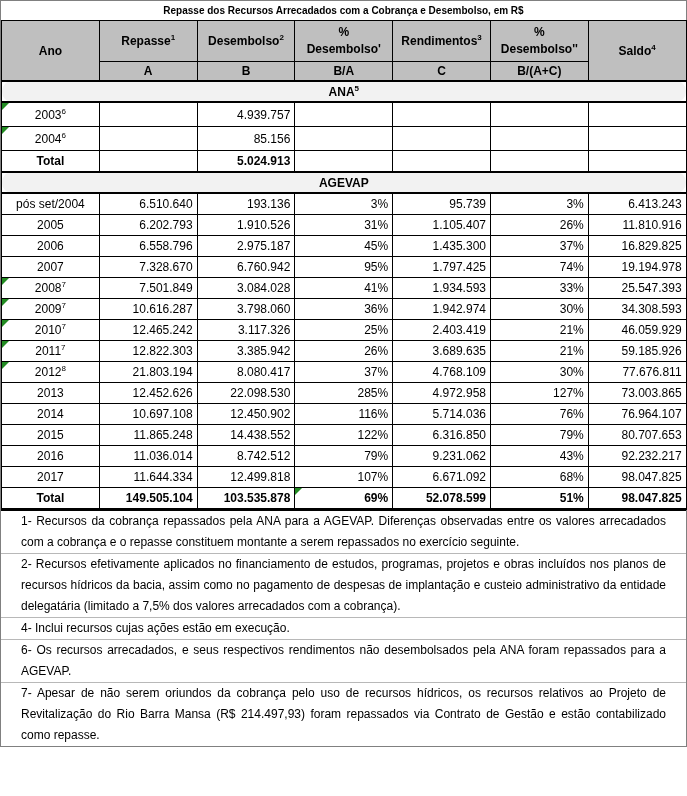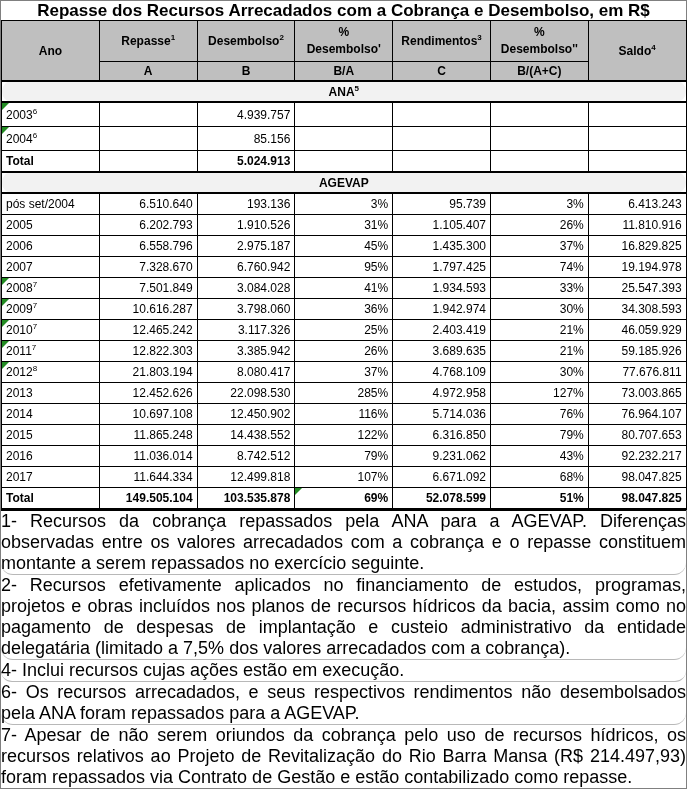--- a/index.html
+++ b/index.html
@@ -10,21 +10,21 @@
     margin: 0;
     border: 1px solid #808080;
   }
 
   
   .title-bar {
     height: 19px;
     line-height: 19px;
     text-align: center;
     font-weight: bold;
-    font-size: 17px;
+    font-size: 10px;
     background: #fff;
   }
 
   
   table.main {
     width: 685px;
     border-collapse: collapse;
     table-layout: fixed;
     font-size: 12px;
   }
@@ -50,47 +50,46 @@
     background: #f2f2f2;
     font-weight: bold;
     text-align: center;
     height: 19px;
     border-top-width: 2px;
     border-bottom-width: 2px;
     border-radius: 10px;
   }
   tbody td { height: 20px; background: #fff; }
   tr.ana-row td { height: 23px; }
-  td.ano { }
+  td.ano { text-align: center; }
   td.num { text-align: right; }
   tr.bold-row td { font-weight: bold; }
   tr.total-last td { border-bottom-width: 2px; }
 
   sup { font-size: 8px; line-height: 0; }
 
   
   td.marked { position: relative; }
   td.marked::before {
     content: "";
     position: absolute;
     top: 0; left: 0;
     width: 0; height: 0;
     border-top: 7px solid #228B22;
     border-right: 7px solid transparent;
   }
 
   
   .footnotes { border-top: 1px solid #000; }
   .footnote {
-    font-size: 18px;
+    font-size: 12px;
     line-height: 21px;
-    padding: 0 0;
+    padding: 0 20px;
     text-align: justify;
     border-bottom: 1px solid #b8b8b8;
-    border-radius: 12px;
   }
   .footnote:last-child { border-bottom: none; }
 </style>
 </head>
 <body>
 
 <div class="sheet">
 
   <div class="title-bar">Repasse dos Recursos Arrecadados com a Cobrança e Desembolso, em R$</div>
 

